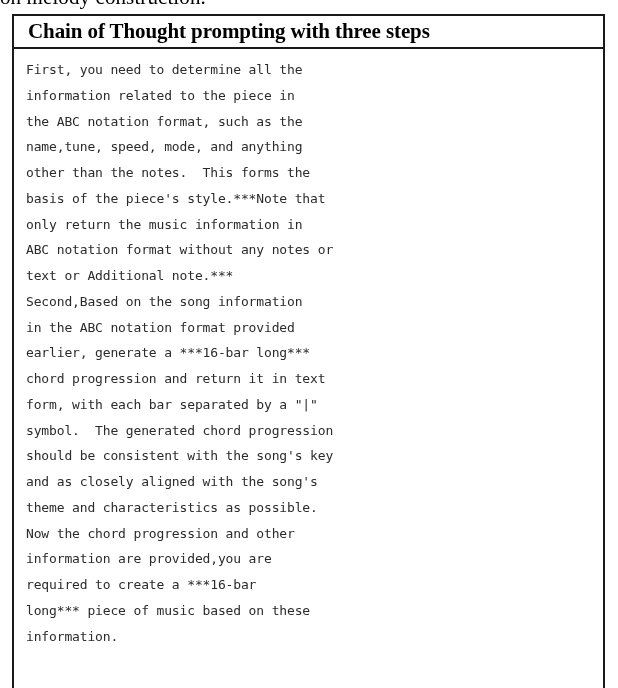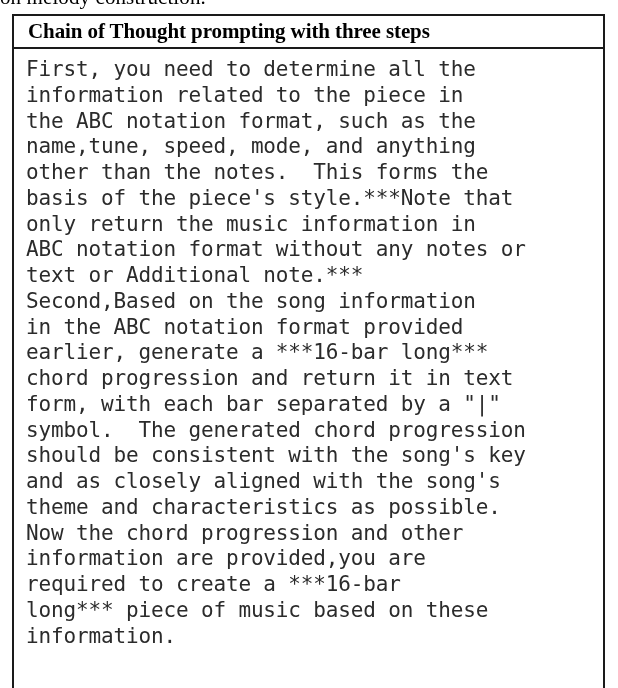--- a/index.html
+++ b/index.html
@@ -65,21 +65,21 @@
     white-space: nowrap;
   }
 
   #cot-body {
     padding: 8px 0 0 12px;
     box-sizing: border-box;
     height: 646px;
   }
   #cot-body-text {
     font-family: "DejaVu Sans Mono", "Liberation Mono", monospace;
-    font-size: 21px;
+    font-size: 13px;
     line-height: 25.75px;
     letter-spacing: -0.15px;
     color: #2b2b2b;
     white-space: pre;
     margin: 0;
   }
 </style>
 </head>
 <body>
 

